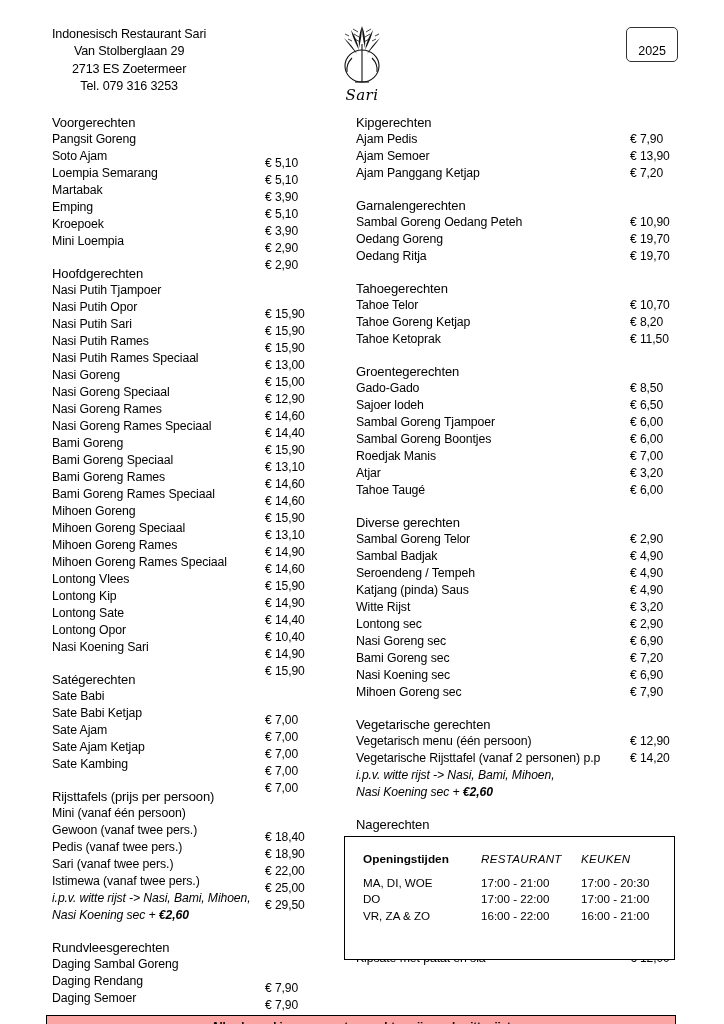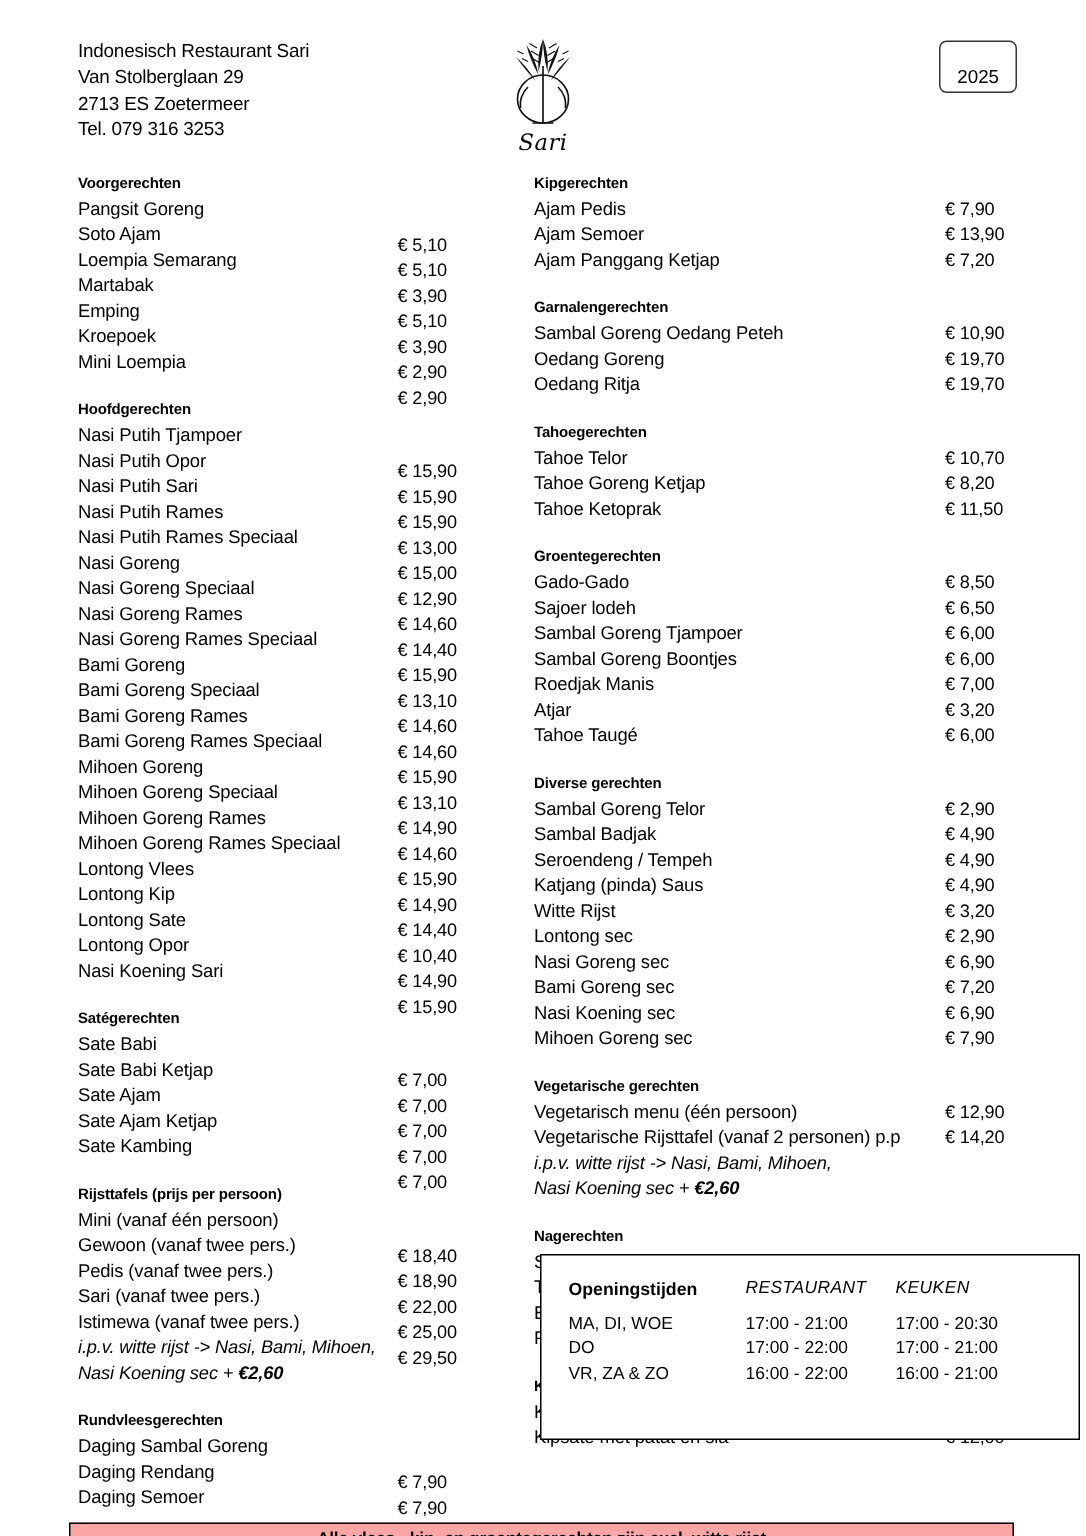--- a/index.html
+++ b/index.html
@@ -10,21 +10,21 @@
   body {
     width: 724px; height: 1024px;
     font-family: "Liberation Sans", sans-serif;
     color: #000000;
     position: relative;
     overflow: hidden;
   }
   .page { position: relative; width: 724px; height: 1024px; }
 
   
-  .header { position: absolute; top: 26px; left: 0; width: 724px; height: 92px; }
+  .header { position: absolute; top: 26px; left: 0; width: 724px; height: 92px; text-align: center; }
   .addr { position: absolute; left: 52px; top: 0; }
   .addr div {
     font-size: 12.6px; line-height: 17.4px; letter-spacing: -0.15px;
     white-space: nowrap; font-weight: 400;
   }
   .logo-wrap {
     position: absolute; left: 0; right: 0; top: -6px;
     display: flex; flex-direction: column; align-items: center;
   }
   .logo-mark { width: 62px; height: 72px; display: block; }
@@ -42,21 +42,21 @@
 
   
   .cols { position: absolute; top: 114px; left: 0; width: 724px; }
   .col { position: absolute; top: 0; }
   .col-left  { left: 52px;  width: 290px; }
   .col-right { left: 356px; width: 320px; }
 
   .section { margin-bottom: 15px; }
   .section:last-child { margin-bottom: 0; }
   .sec-title {
-    font-size: 10px; font-weight: 700; line-height: 17px;
+    font-size: 13px; font-weight: 400; line-height: 17px;
     margin-bottom: 0px; white-space: nowrap; letter-spacing: -0.1px;
   }
   .row {
     position: relative; font-size: 12.3px; line-height: 17px;
     height: 17px; white-space: nowrap; letter-spacing: -0.1px;
   }
   .row .nm { display: inline-block; }
   .row .pr {
     position: absolute; top: 0; font-size: 12.1px;
   }
@@ -64,22 +64,22 @@
   .col-right .row .pr { left: 274px; }
 
   .note {
     font-size: 12.2px; line-height: 17px; font-style: italic;
     white-space: nowrap; letter-spacing: -0.1px;
   }
   .note b { font-weight: 700; font-style: italic; }
 
   
   .hours-box {
-    position: absolute; left: 360px; top: 836px;
-    width: 360px; height: 124px;
+    position: absolute; left: 344px; top: 836px;
+    width: 331px; height: 124px;
     border: 1.3px solid #000; background: #fff;
     padding: 14px 0 0 18px;
   }
   .hours-head, .hours-row {
     position: relative; height: 16.5px; line-height: 16.5px;
     font-size: 11.6px; white-space: nowrap;
   }
   .hours-head { margin-bottom: 7px; }
   .hours-head .h-label { font-weight: 700; font-size: 11.8px; }
   .hours-head .h-rest, .hours-head .h-keuk {

